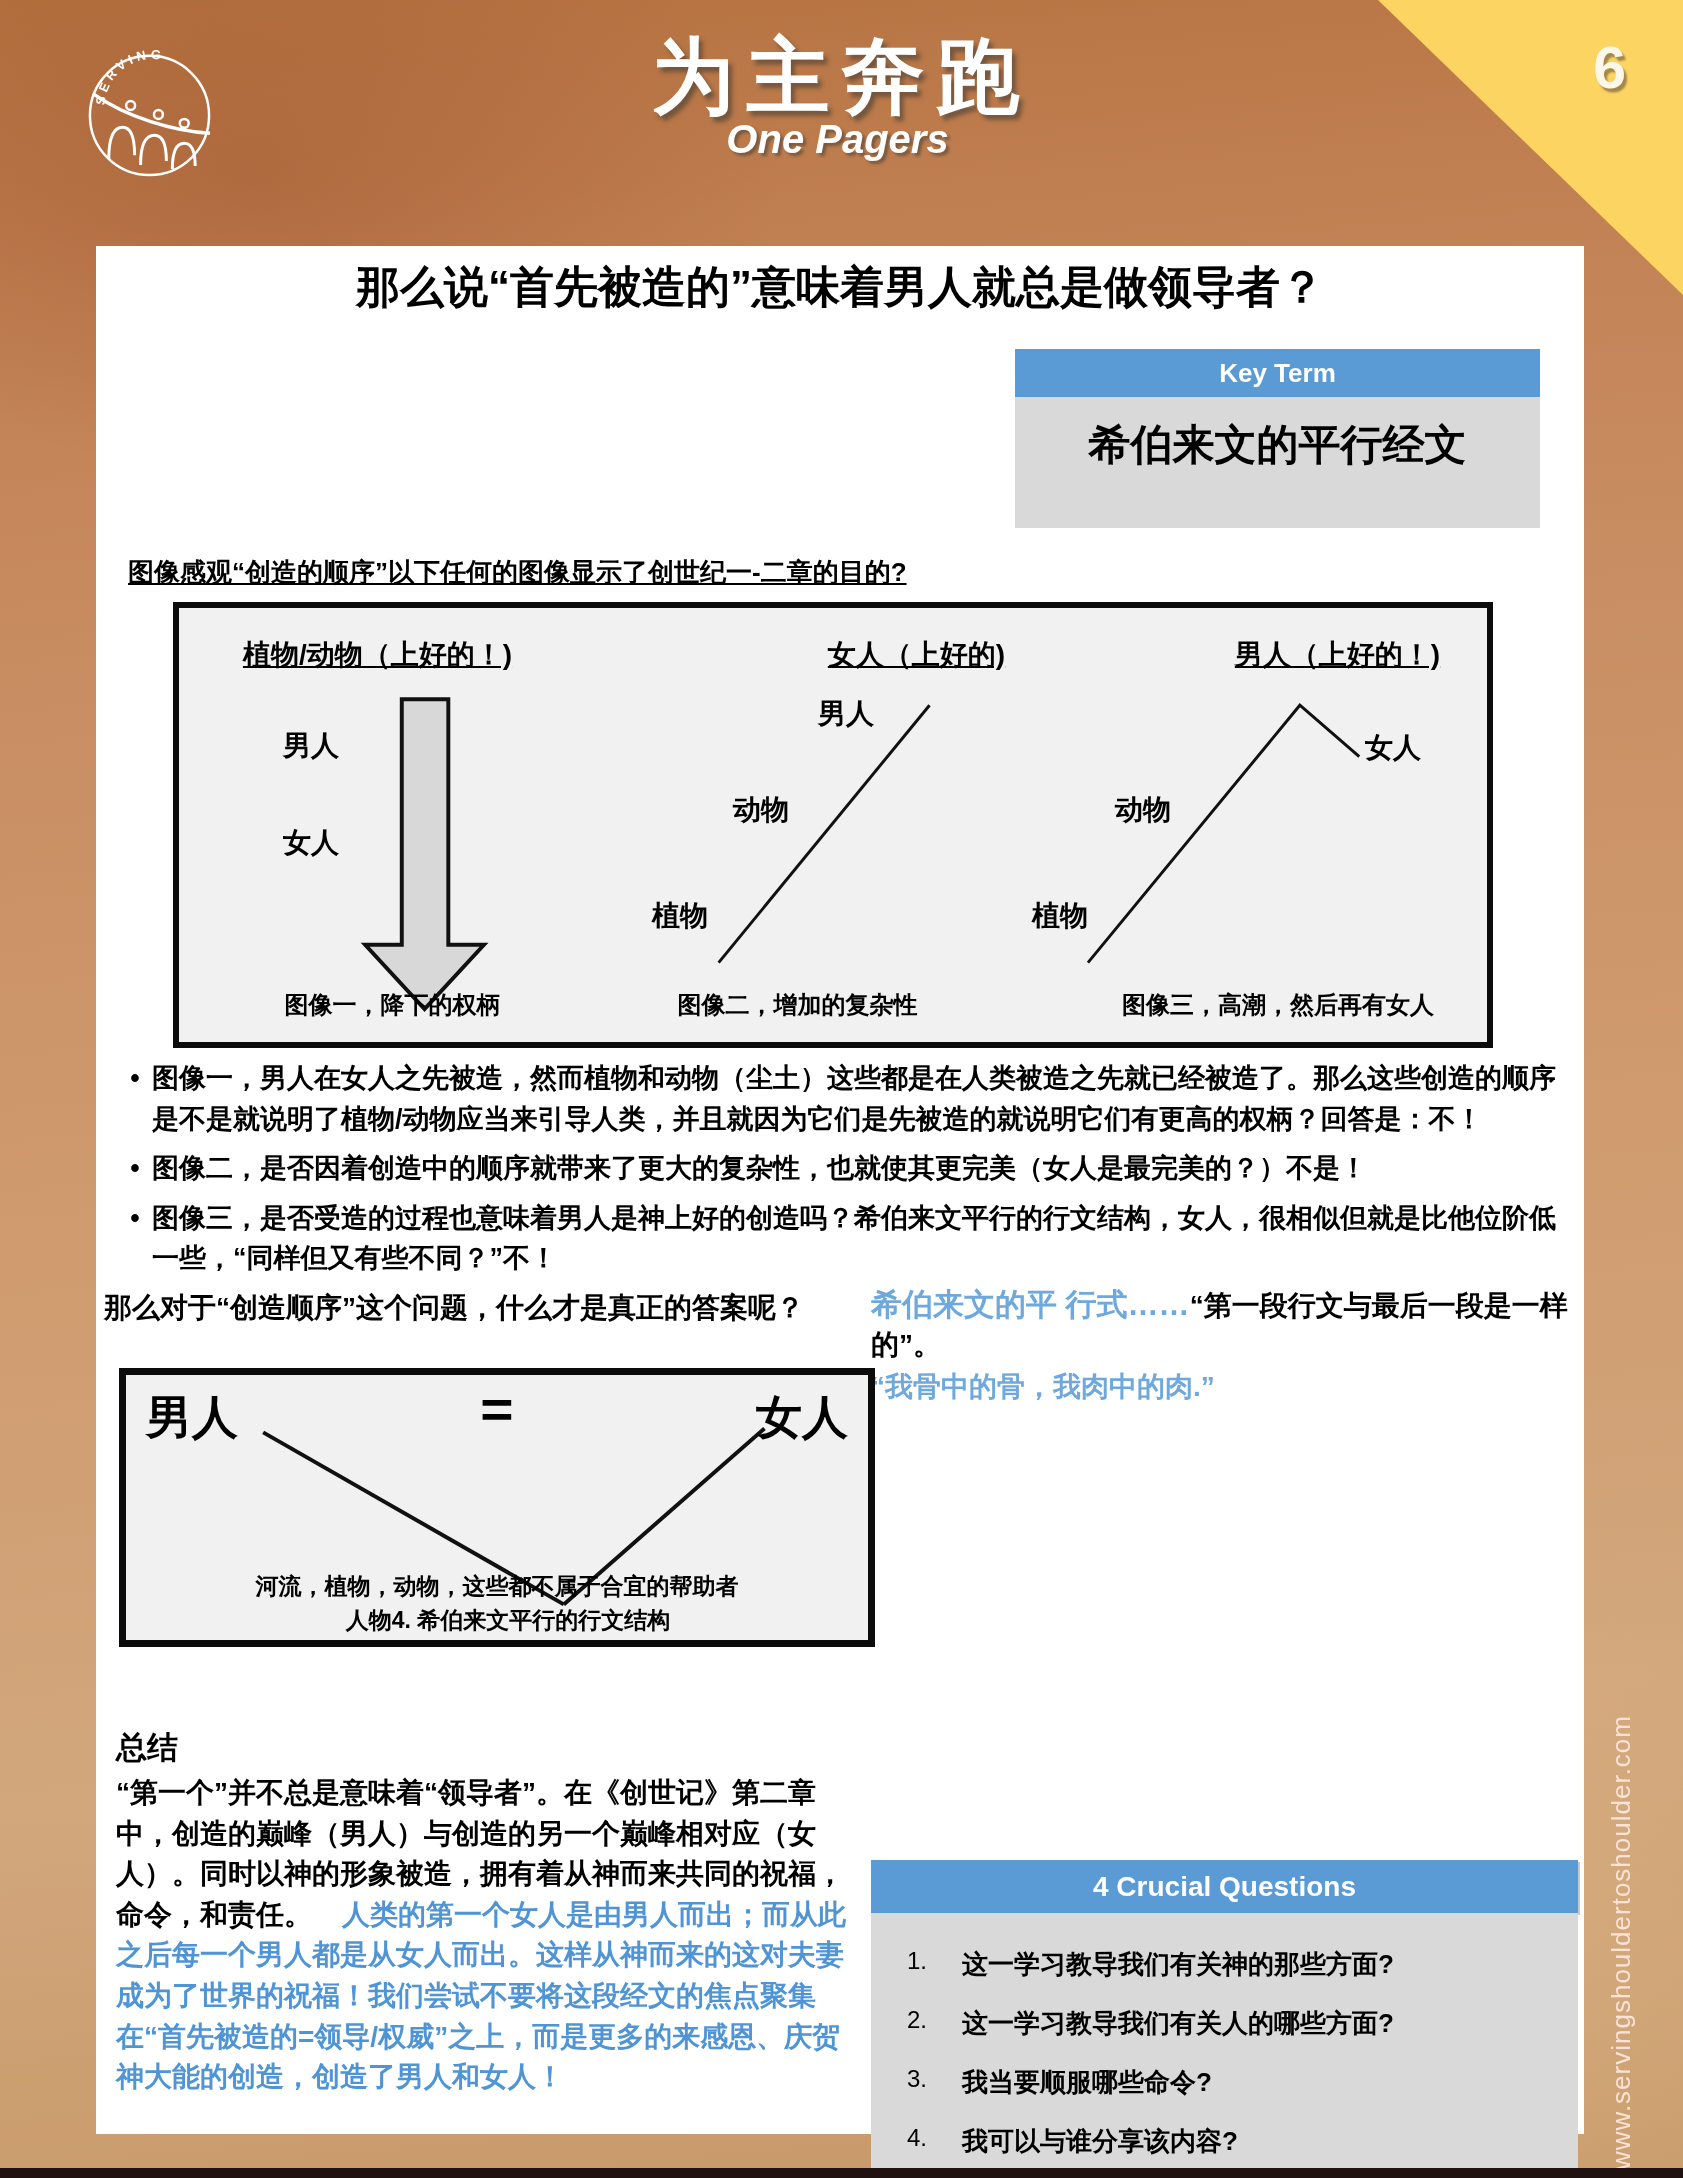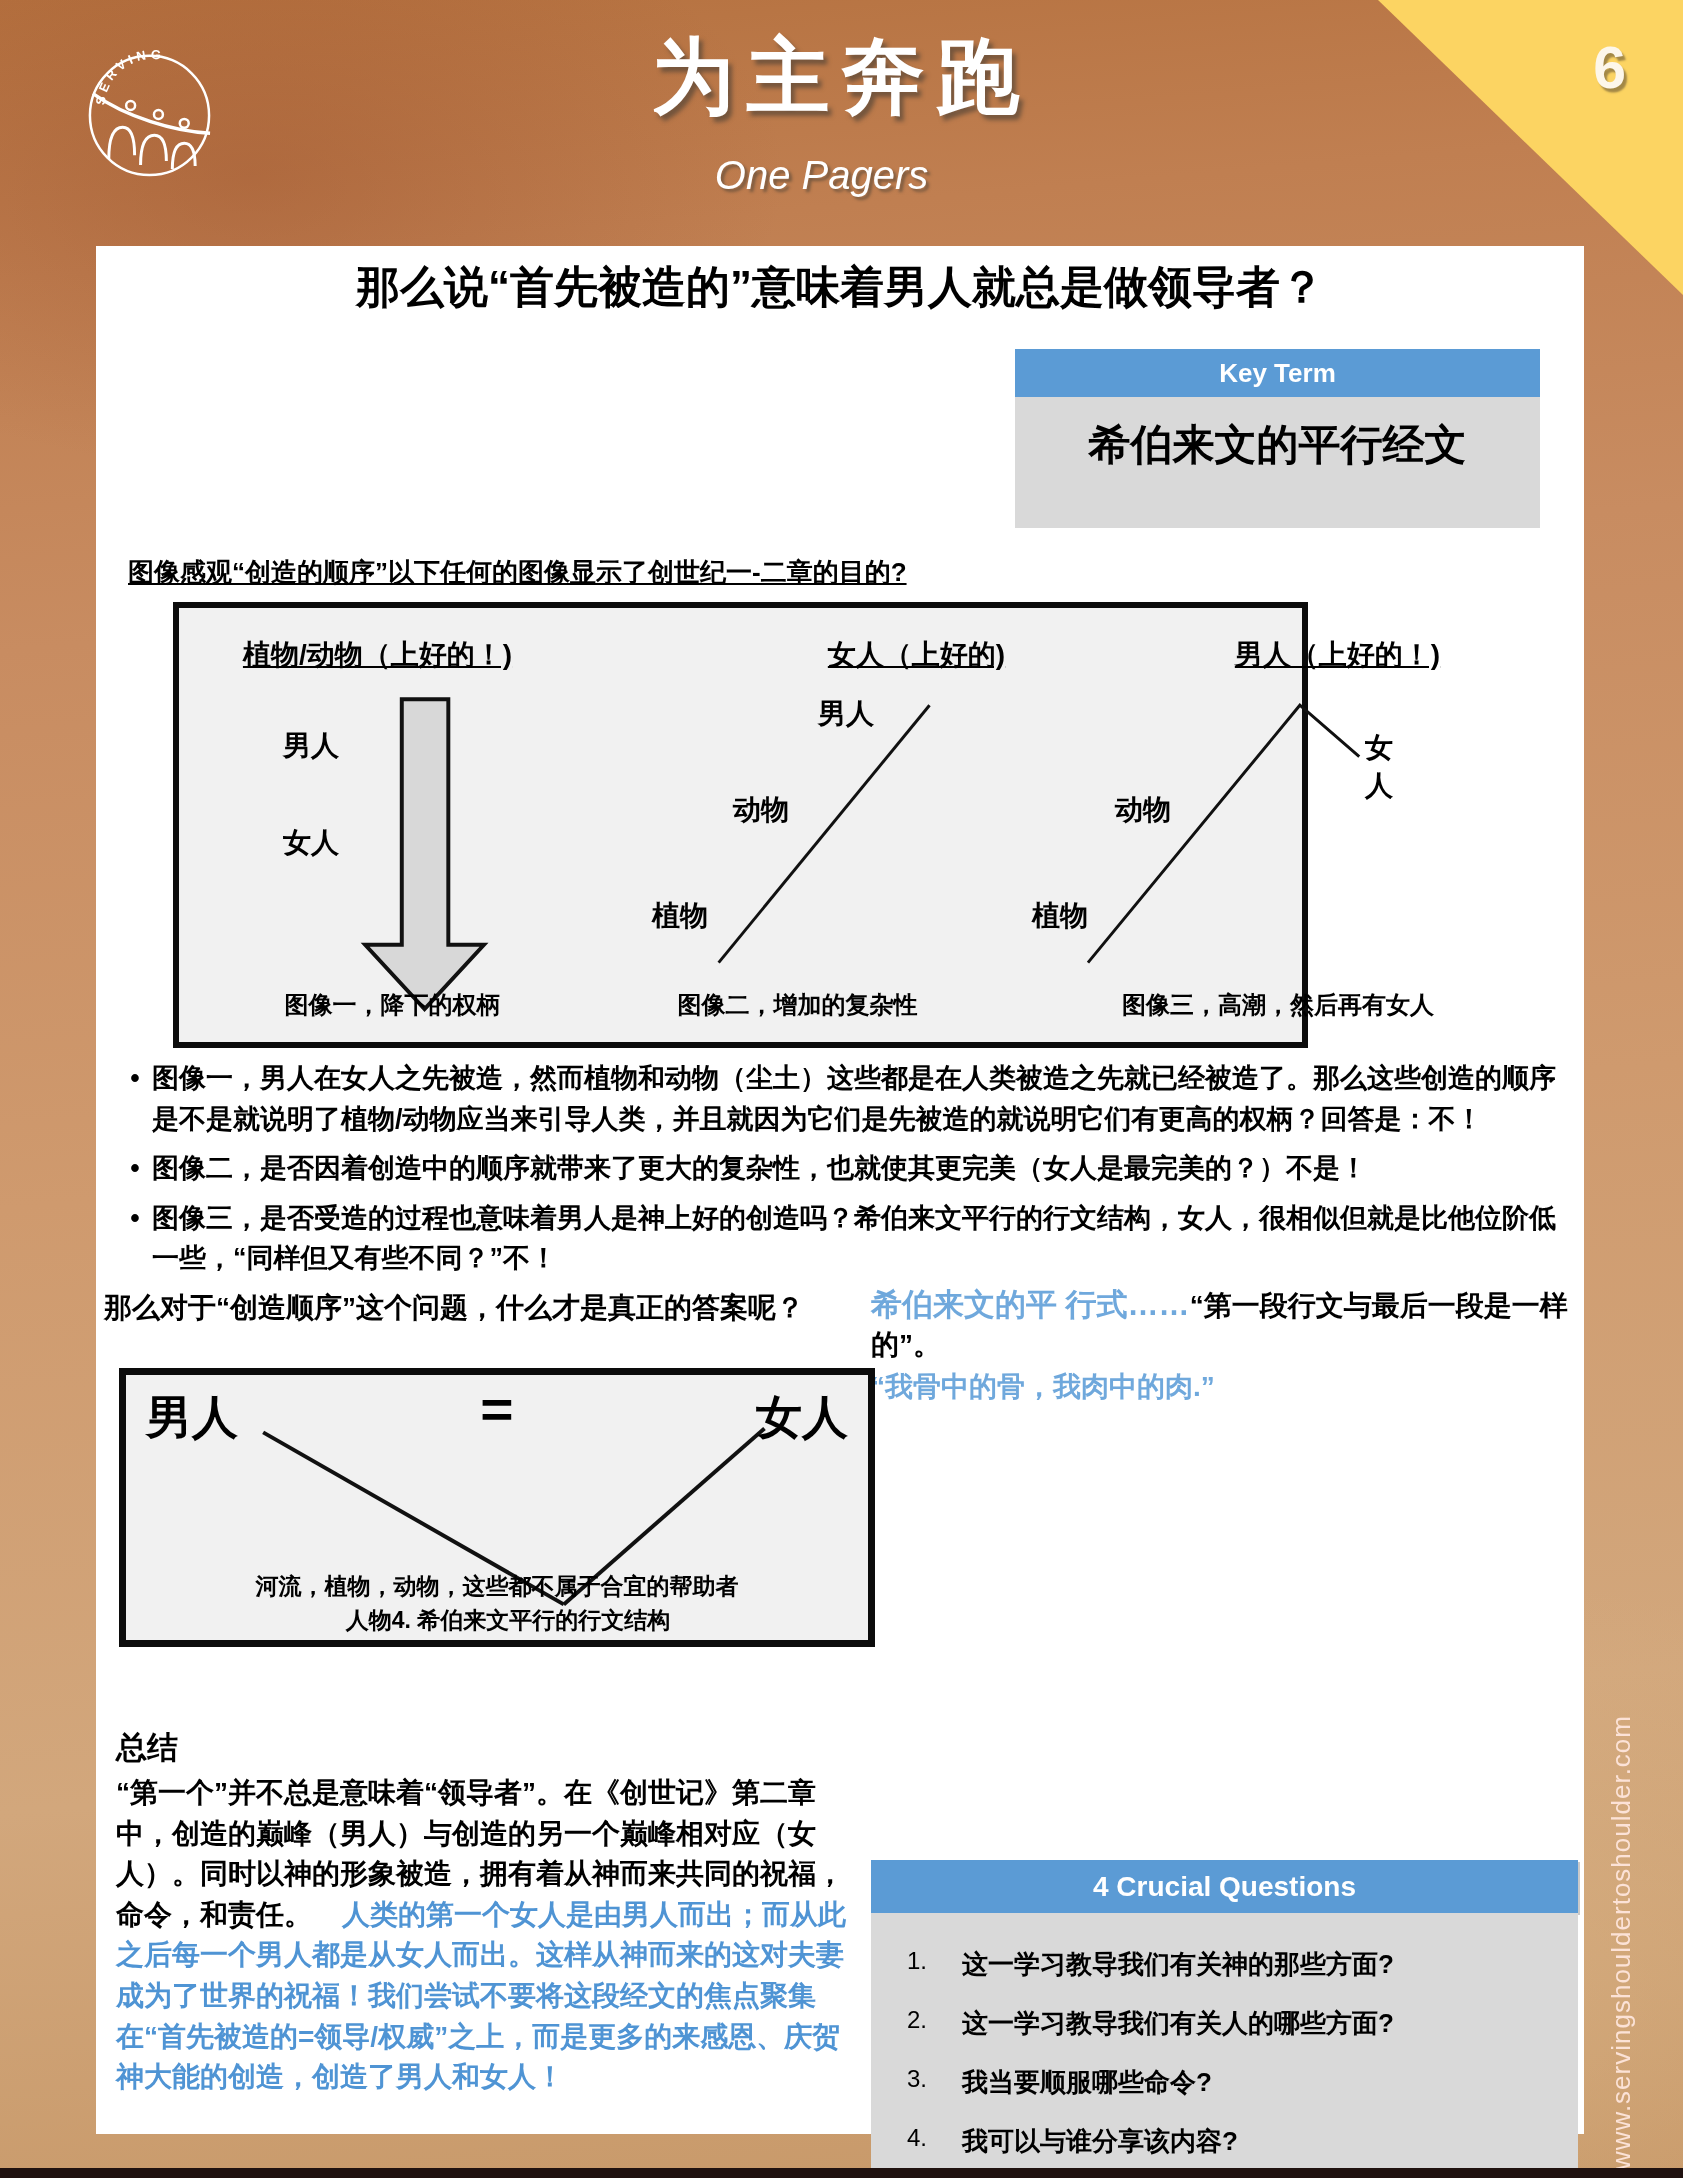--- a/index.html
+++ b/index.html
@@ -13,40 +13,40 @@
       linear-gradient(175deg,#b5713f 0%,#c07f51 12%,#c88c61 28%,#cf9a6e 52%,#d2a77c 78%,#c79868 100%);
   }
   
   .corner{position:absolute;left:1378px;top:0;width:305px;height:295px;
     background:#fcd462;clip-path:polygon(0 0,100% 0,100% 100%);}
   .page-num{position:absolute;right:57px;top:34px;font-size:59px;font-weight:700;
     color:#fdf7ea;text-shadow:3px 4px 2px rgba(115,96,55,.65);}
   .brand-title{position:absolute;left:0;top:22px;width:1683px;text-align:center;
     font-size:83px;font-weight:800;color:#fff;letter-spacing:12px;
     text-shadow:4px 5px 4px rgba(85,70,55,.7);}
-  .brand-sub{position:absolute;left:0;top:117px;width:1643px;text-align:center;
-    font-size:40px;font-weight:400;font-style:italic;color:#fff;
-    text-shadow:3px 3px 3px rgba(85,70,55,.65);margin-top:36px;}
+  .brand-sub{position:absolute;left:16px;top:117px;width:1643px;text-align:center;
+    font-size:40px;font-weight:700;font-style:italic;color:#fff;
+    text-shadow:3px 3px 3px rgba(85,70,55,.65);}
   .logo{position:absolute;left:79px;top:32px;width:139px;height:147px;}
   
   .panel{position:absolute;left:96px;top:246px;width:1488px;height:1888px;background:#ffffff;}
   .main-title{position:absolute;left:0;top:12px;width:100%;text-align:center;
     font-size:44px;font-weight:800;color:#000;}
   .intro{position:absolute;left:20px;top:93px;width:764px;
     font-size:28px;font-weight:700;line-height:1.52;color:#000;}
   .intro .lead{font-size:31px;font-weight:800;}
   .keyterm{position:absolute;left:919px;top:103px;width:525px;}
   .keyterm-hd{height:48px;background:#5b9bd5;color:#fff;font-size:26px;font-weight:700;
     display:flex;align-items:center;justify-content:center;}
   .keyterm-bd{height:131px;background:#d9d9d9;color:#000;font-size:42px;font-weight:800;
     display:flex;align-items:flex-start;justify-content:center;padding-top:20px;box-sizing:border-box;}
   .section-hd{position:absolute;left:32px;top:309px;width:1188px;
     font-size:26px;font-weight:800;color:#000;text-decoration:underline;}
   
-  .diag1{position:absolute;left:77px;top:356px;width:1135px;height:446px;
+  .diag1{position:absolute;left:77px;top:356px;width:1320px;height:446px;
     background:#f1f1f1;border:6px solid #0c0c0c;box-sizing:border-box;}
   .diag1 svg{position:absolute;left:0;top:0;}
   .dg-hd{position:absolute;top:28px;font-size:28px;font-weight:800;text-decoration:underline;
     text-align:center;color:#000;}
   .dg-lb{position:absolute;font-size:28px;font-weight:800;color:#000;}
   .dg-cap{position:absolute;top:381px;font-size:24px;font-weight:800;text-align:center;color:#000;}
   
   .bullets{position:absolute;left:22px;top:812px;width:1453px;}
   .bullet{display:flex;margin-bottom:9px;font-size:27px;line-height:1.5;color:#000;}
   .bullet .mark{width:34px;text-align:center;font-weight:700;flex:none;}

